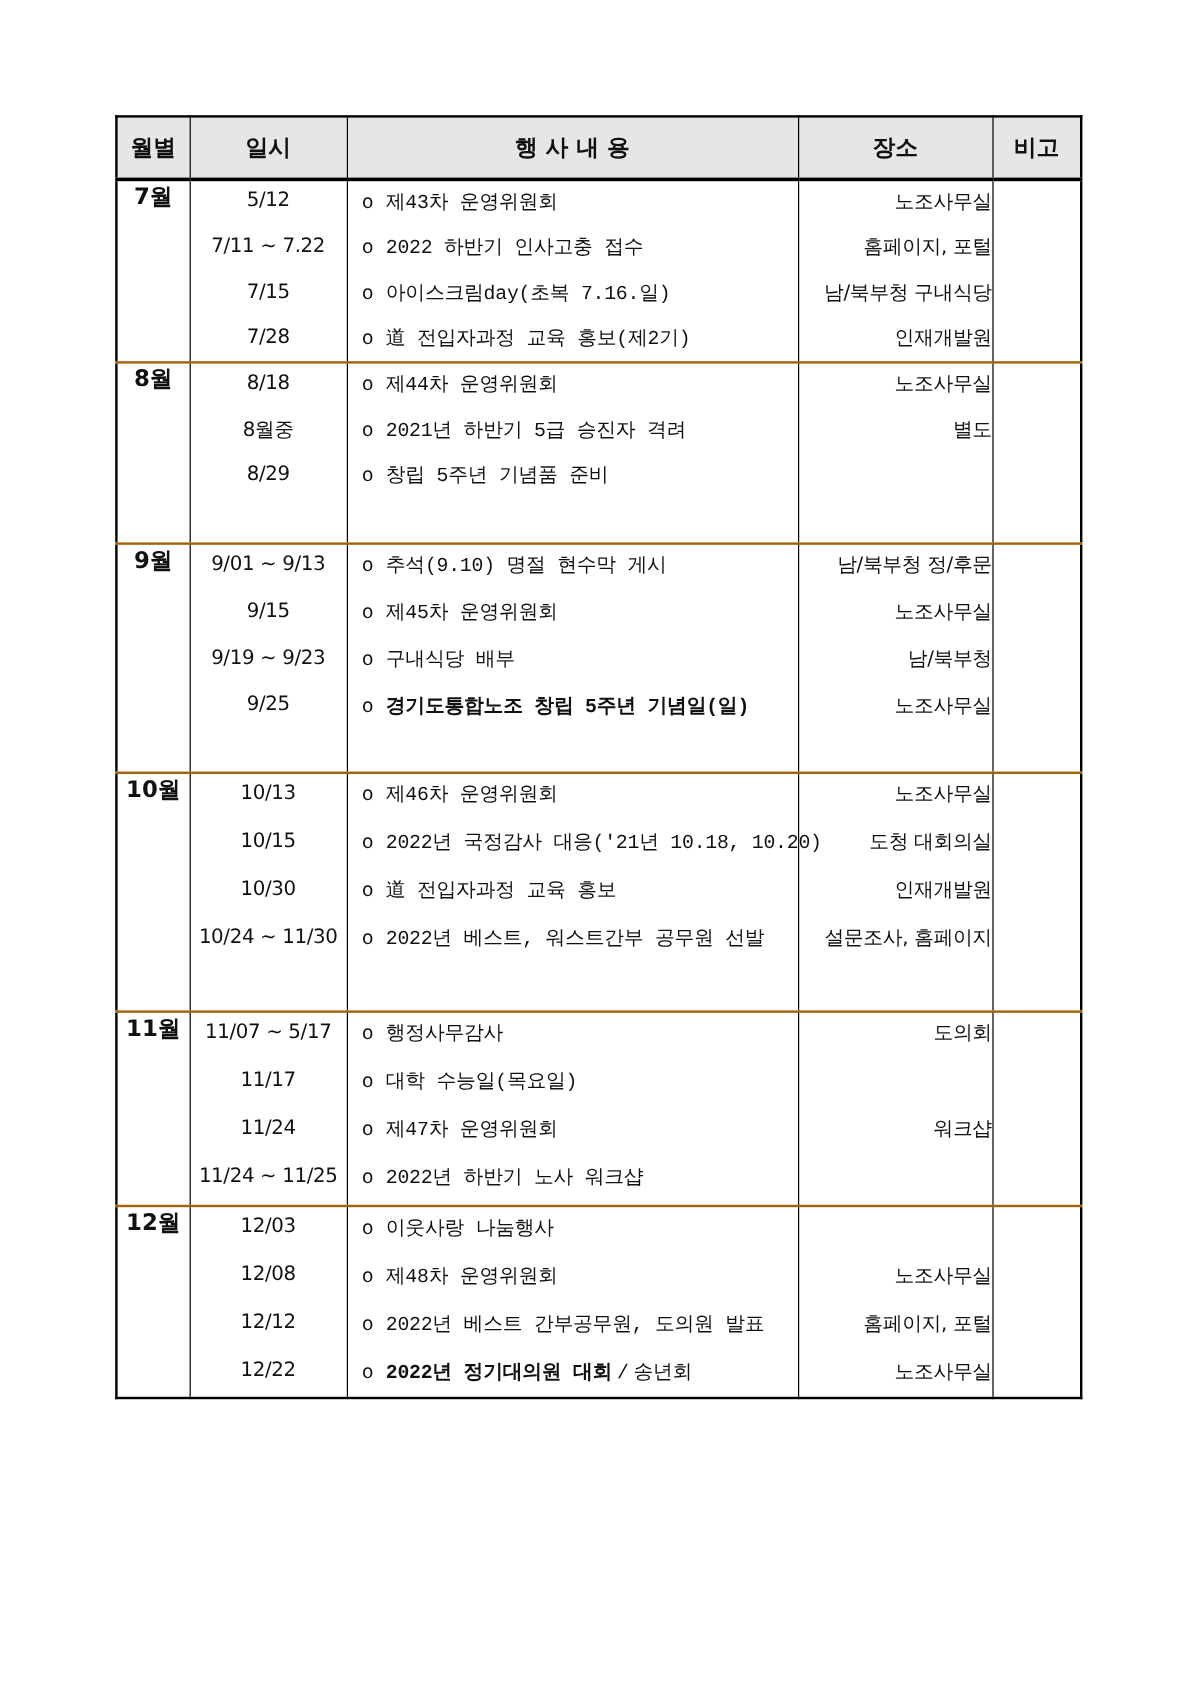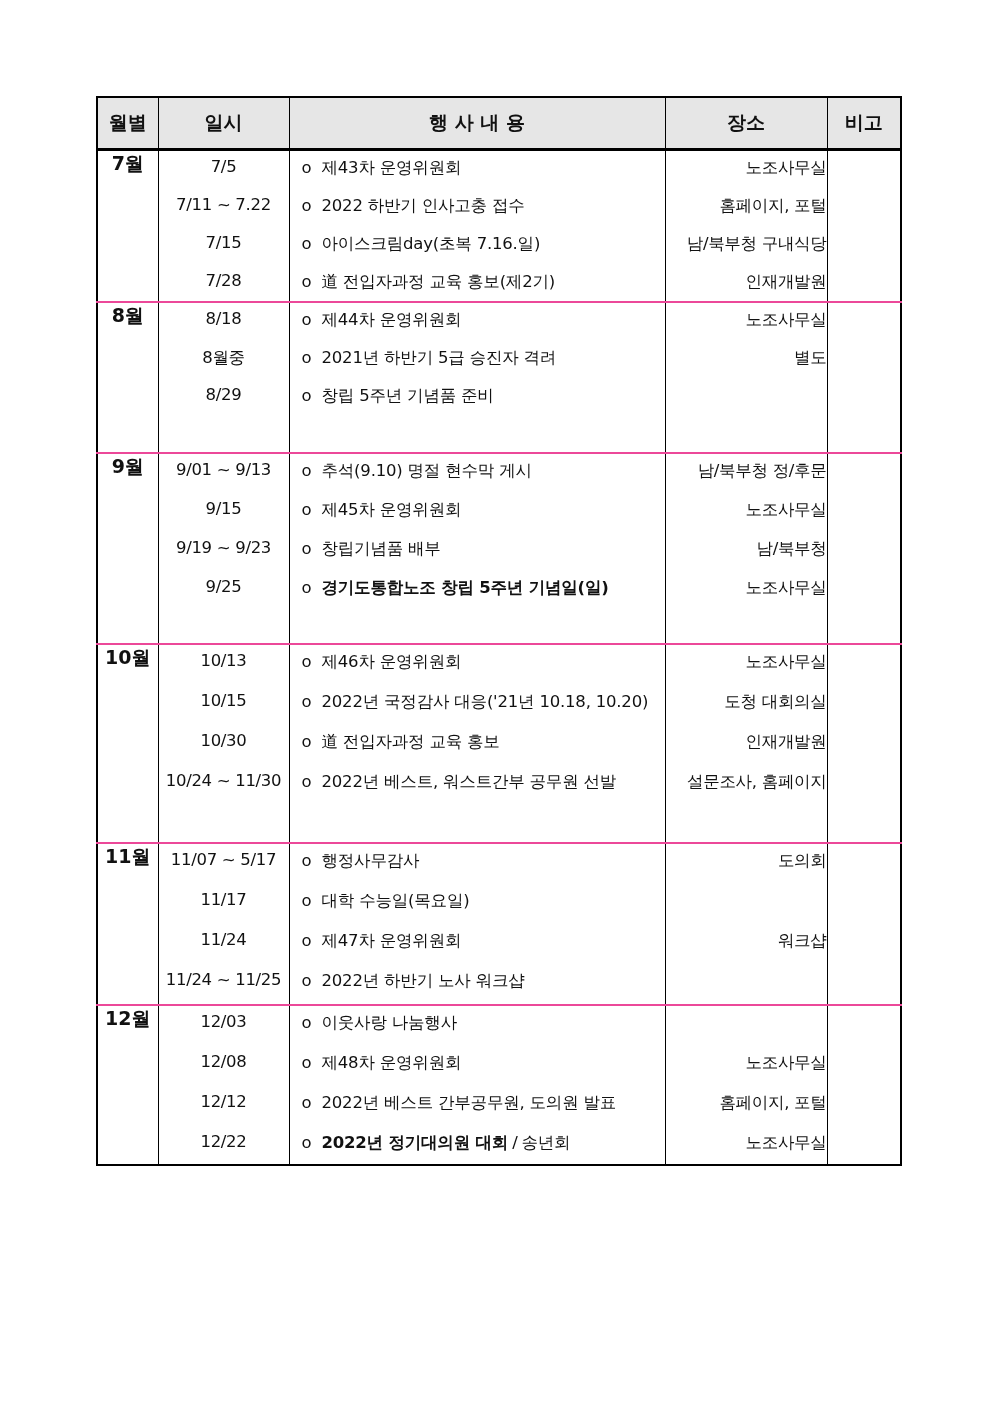--- a/index.html
+++ b/index.html
@@ -8,26 +8,26 @@
   table.sched {
     position: absolute; left: 96px; top: 96px; width: 804px;
     border-collapse: collapse; table-layout: fixed;
     border: 2px solid #000;
   }
   table.sched th, table.sched td { border-left: 1px solid #000; border-right: 1px solid #000; padding: 0; vertical-align: top; }
   table.sched thead th {
     background: #e6e6e6; height: 50px; font-size: 19px; font-weight: bold; vertical-align: middle;
     border-bottom: 3px solid #000;
   }
-  tbody.month { border-top: 2px solid #ec4899; }
+  tbody.month { border-top: 2px solid #a16207; }
   tbody.month:first-of-type { border-top: none; }
   td.month-cell { font-weight: bold; font-size: 19px; text-align: center; vertical-align: middle; }
   .line { display: block; font-size: 16.5px; white-space: nowrap; overflow: visible; }
   td.date-cell .line { text-align: center; letter-spacing: -0.3px; }
-  td.event-cell .line { text-align: left; padding-left: 12px; letter-spacing: -0.2px; }
+  td.event-cell .line { text-align: left; padding-left: 12px; letter-spacing: -0.2px; font-family: Liberation Mono, monospace; }
   td.place-cell .line { text-align: right; letter-spacing: -0.3px; }
   .bullet { display: inline-block; width: 20px; }
   .bold { font-weight: bold; }
   .slash { padding: 0 4px; }
   .cell-inner { padding-top: 6px; }
 </style>
 </head>
 <body>
 
 <div class="page">
@@ -47,21 +47,21 @@
         <th>장소</th>
         <th>비고</th>
       </tr>
     </thead>
 
     <tbody class="month">
       <tr style="height:150px">
         <td class="month-cell">7월</td>
         <td class="date-cell">
             <div class="cell-inner">
-          <span class="line" style="height:38px">7/5</span>
+          <span class="line" style="height:38px">5/12</span>
           <span class="line" style="height:38px">7/11 ~ 7.22</span>
           <span class="line" style="height:38px">7/15</span>
           <span class="line" style="height:30px">7/28</span>
         </div>
           </td>
         <td class="event-cell">
             <div class="cell-inner">
           <span class="line" style="height:38px"><span class="bullet">o</span><span>제43차 운영위원회</span></span>
           <span class="line" style="height:38px"><span class="bullet">o</span><span>2022 하반기 인사고충 접수</span></span>
           <span class="line" style="height:38px"><span class="bullet">o</span><span>아이스크림day(초복 7.16.일)</span></span>
@@ -116,21 +116,21 @@
           <span class="line" style="height:39px">9/01 ~ 9/13</span>
           <span class="line" style="height:39px">9/15</span>
           <span class="line" style="height:39px">9/19 ~ 9/23</span>
           <span class="line" style="height:39px">9/25</span>
         </div>
           </td>
         <td class="event-cell">
             <div class="cell-inner">
           <span class="line" style="height:39px"><span class="bullet">o</span><span>추석(9.10) 명절 현수막 게시</span></span>
           <span class="line" style="height:39px"><span class="bullet">o</span><span>제45차 운영위원회</span></span>
-          <span class="line" style="height:39px"><span class="bullet">o</span><span>창립기념품 배부</span></span>
+          <span class="line" style="height:39px"><span class="bullet">o</span><span>구내식당 배부</span></span>
           <span class="line" style="height:39px"><span class="bullet">o</span><span class="bold">경기도통합노조 창립 5주년 기념일(일)</span></span>
         </div>
           </td>
         <td class="place-cell">
             <div class="cell-inner">
           <span class="line" style="height:39px">남/북부청 정/후문</span>
           <span class="line" style="height:39px">노조사무실</span>
           <span class="line" style="height:39px">남/북부청</span>
           <span class="line" style="height:39px">노조사무실</span>
         </div>

